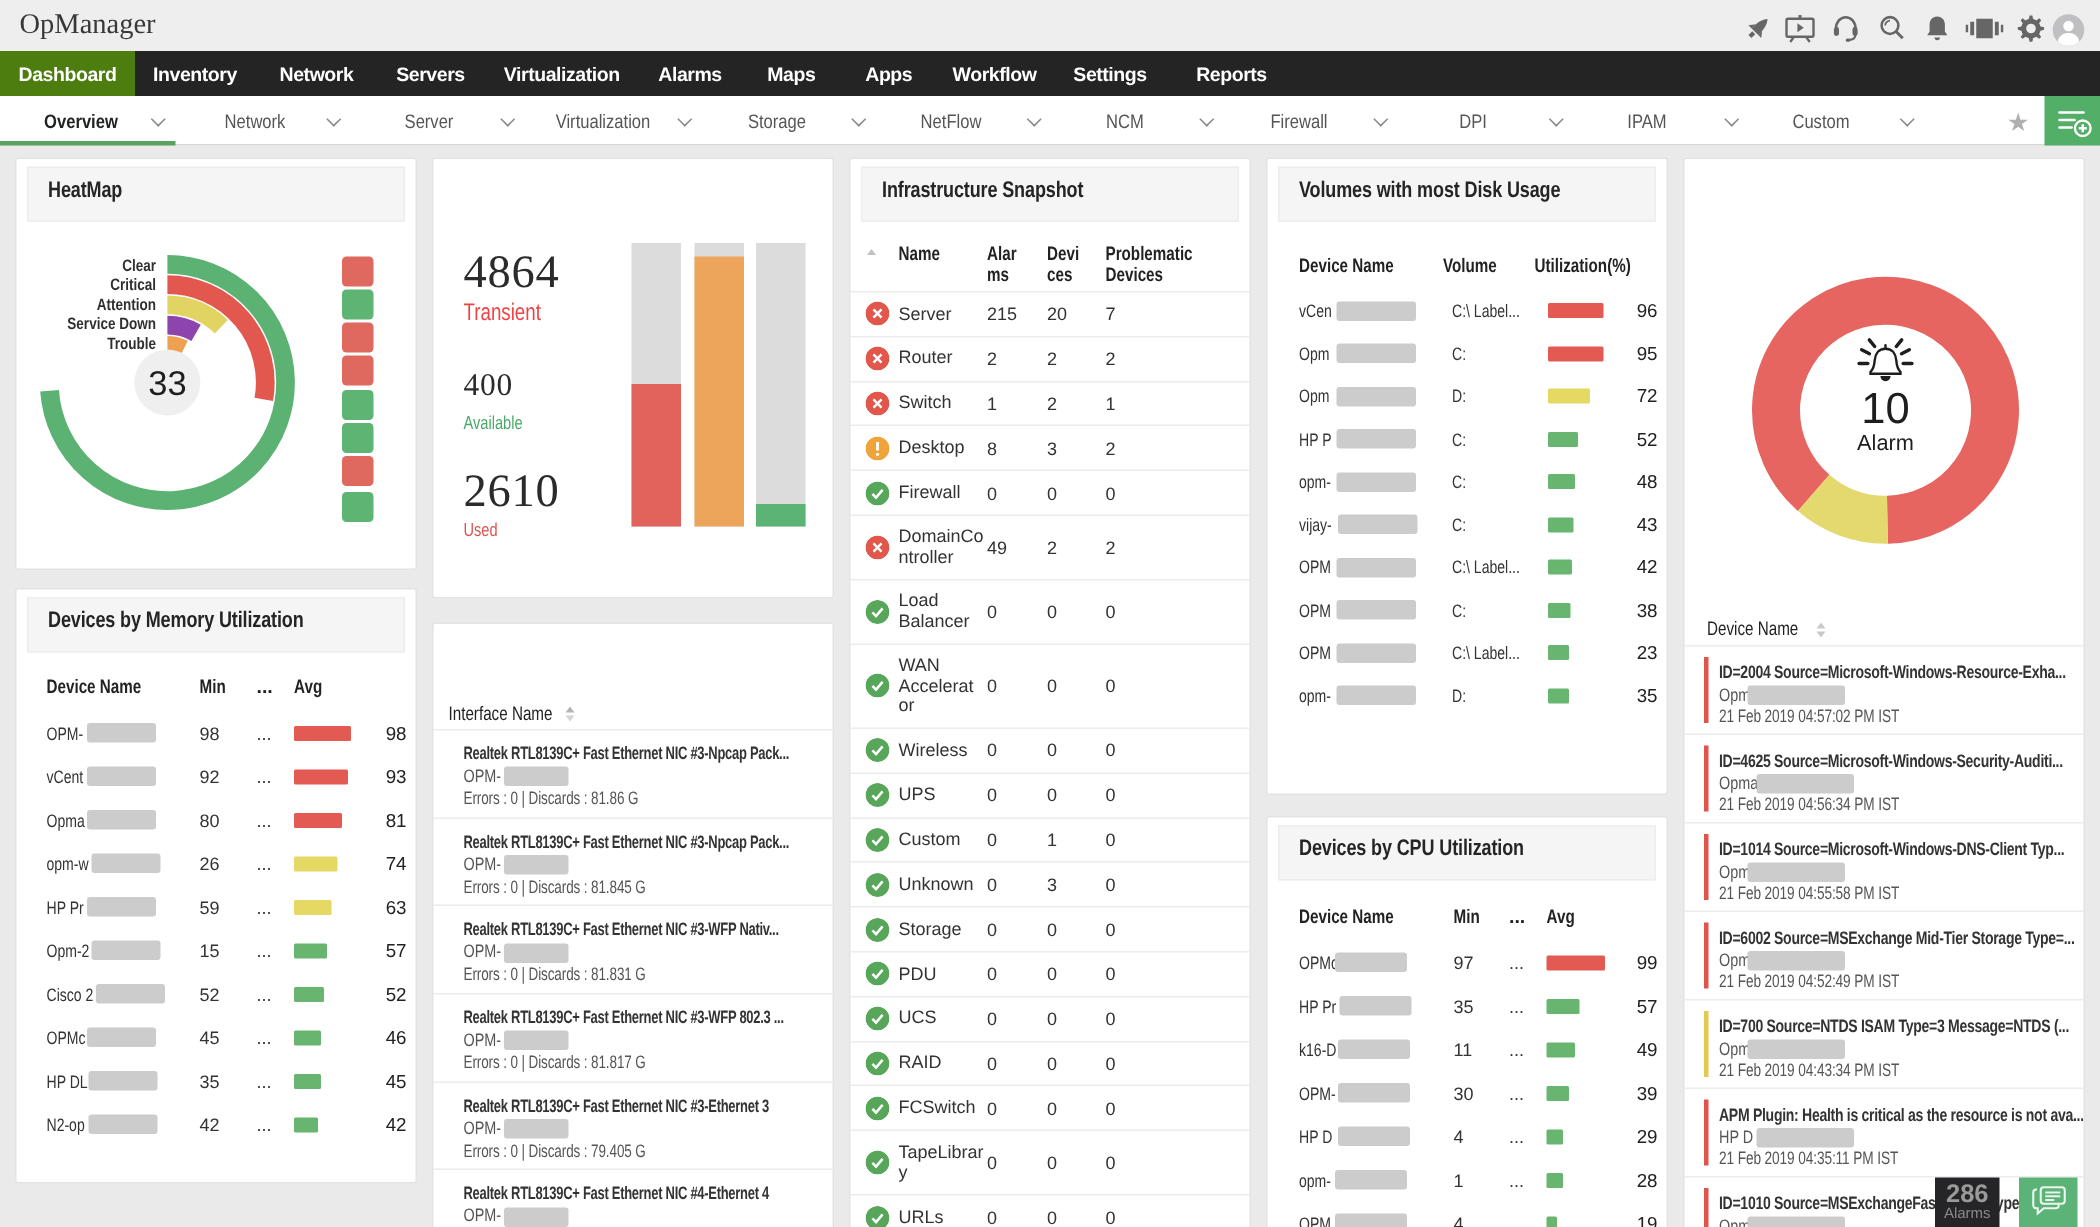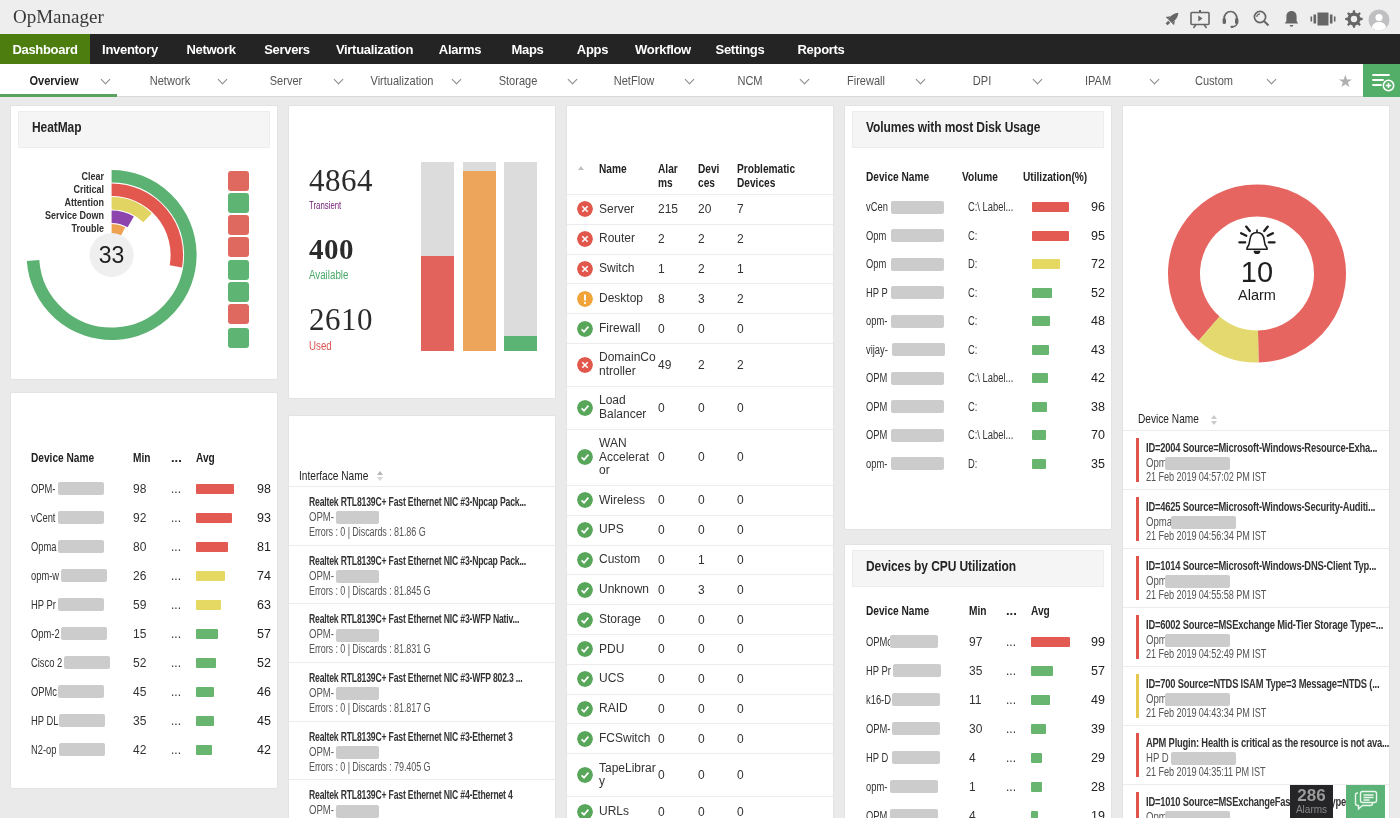--- a/index.html
+++ b/index.html
@@ -213,20 +213,23 @@
       <rect x="217" y="109" width="21" height="20" rx="3" fill="#e0695f"></rect>
       <rect x="217" y="131" width="21" height="20" rx="3" fill="#e0695f"></rect>
       <rect x="217" y="154" width="21" height="20" rx="3" fill="#5db473"></rect>
       <rect x="217" y="176" width="21" height="20" rx="3" fill="#5db473"></rect>
       <rect x="217" y="198" width="21" height="20" rx="3" fill="#e0695f"></rect>
       <rect x="217" y="222" width="21" height="20" rx="3" fill="#5db473"></rect>
     </g>
   </svg>
 </div>
 <div class="card" style="left:10px; top:392px; width:268px; height:397px;" id="card-mem">
+  <div class="chead">
+      <span class="t">Devices by Memory Utilization</span>
+    </div>
   <div class="tbl" style="left:20px; top:53px; width:240px;">
     <div class="thead">
         <span style="width:102px"><span class="sx">Device Name</span></span>
         <span style="width:38px"><span class="sx">Min</span></span>
         <span style="width:25px">...</span>
         <span><span class="sx">Avg</span></span>
       </div>
     <div class="trow">
         <span class="nmc" style="width:102px"><span class="sx">OPM-</span><i class="redact" style="left:27px;width:46px"></i></span>
         <span style="width:38px">98</span>
@@ -315,22 +318,22 @@
         <span class="bc">
           <i class="bar bgrn" style="width:16px"></i>
           <b class="bval">42</b>
         </span>
       </div>
   </div>
 </div>
 <div class="card" style="left:288px; top:105px; width:268px; height:294px;" id="card-ip">
   <div style="position:absolute; left:20px; top:61px;">
     <div style="font-family:'Liberation Serif',serif; font-size:31px; color:#2b2b2b; line-height:28px; letter-spacing:0.5px;">4864</div>
-    <div style="font-size:10px; color:#701a75; margin-top:5px;"><span class="sx">Transient</span></div>
-    <div style="font-family:'Liberation Serif',serif; font-size:29px; color:#2b2b2b; line-height:28px; letter-spacing:0.5px; margin-top:24px;font-weight:bold;">400</div>
+    <div style="font-size:16px; color:#ef4444; margin-top:5px;"><span class="sx">Transient</span></div>
+    <div style="font-family:'Liberation Serif',serif; font-size:21px; color:#2b2b2b; line-height:28px; letter-spacing:0.5px; margin-top:24px;">400</div>
     <div style="font-size:12.5px; color:#4aa968; margin-top:5px;"><span class="sx">Available</span></div>
     <div style="font-family:'Liberation Serif',serif; font-size:31px; color:#2b2b2b; line-height:28px; letter-spacing:0.5px; margin-top:24px;">2610</div>
     <div style="font-size:12.5px; color:#dd5450; margin-top:5px;"><span class="sx">Used</span></div>
   </div>
   <div style="position:absolute; left:132px; top:56px; width:33px; height:189px; background:#dcdcdc;">
       <div style="position:absolute; left:0; bottom:0; width:33px; height:95px; background:#e2625c;"></div>
     </div>
   <div style="position:absolute; left:174px; top:56px; width:33px; height:189px; background:#dcdcdc;">
       <div style="position:absolute; left:0; bottom:0; width:33px; height:180px; background:#eda55c;"></div>
     </div>
@@ -369,20 +372,23 @@
       <div class="t2 nmc"><span class="sx" style="transform:scaleX(0.8)">OPM-</span><i class="redact" style="left:26.5px; width:43.5px;"></i></div>
       <div class="t3"><span class="sx" style="transform:scaleX(0.75)">Errors : 0 | Discards : 79.405 G</span></div>
     </div>
     <div class="ent" style="height:58.7px; padding:9px 0 0 20px;">
       <div class="t1"><span class="sx72">Realtek RTL8139C+ Fast Ethernet NIC #4-Ethernet 4</span></div>
       <div class="t2 nmc"><span class="sx" style="transform:scaleX(0.8)">OPM-</span><i class="redact" style="left:26.5px; width:43.5px;"></i></div>
     </div>
   </div>
 </div>
 <div class="card" style="left:566px; top:105px; width:268px; height:730px;" id="card-infra">
+  <div class="chead">
+      <span class="t">Infrastructure Snapshot</span>
+    </div>
   <div style="position:absolute; left:0; top:50px; right:0; font-size:12px;">
     <div style="display:flex; padding:6px 0 0 10px; height:38px; font-size:13px; font-weight:700; color:#222; line-height:13.5px;">
       <span style="width:22px"><svg width="8" height="8" viewBox="0 0 8 8" style="margin-top:3px">
             <path d="M4 1 L7 5 L1 5 Z" fill="#c0c0c0"></path>
           </svg></span>
       <span style="width:59px"><span class="sx">Name</span></span>
       <span style="width:40px"><span class="sx">Alar</span><br><span class="sx">ms</span></span>
       <span style="width:39px"><span class="sx">Devi</span><br><span class="sx">ces</span></span>
       <span style="flex:1"><span class="sx">Problematic</span><br><span class="sx">Devices</span></span>
     </div>
@@ -651,21 +657,21 @@
         <span class="bc">
           <i class="bar bgrn" style="width:15px"></i>
           <b class="bval">38</b>
         </span>
       </div>
     <div class="trow" style="height:28.5px">
         <span class="nmc" style="width:102px"><span class="sx">OPM</span><i class="redact" style="left:25px;width:53px"></i></span>
         <span style="width:64px"><span class="sx">C:\ Label...</span></span>
         <span class="bc">
           <i class="bar bgrn" style="width:14px"></i>
-          <b class="bval">70</b>
+          <b class="bval">23</b>
         </span>
       </div>
     <div class="trow" style="height:28.5px">
         <span class="nmc" style="width:102px"><span class="sx">opm-</span><i class="redact" style="left:25px;width:53px"></i></span>
         <span style="width:64px"><span class="sx">D:</span></span>
         <span class="bc">
           <i class="bar bgrn" style="width:14px"></i>
           <b class="bval">35</b>
         </span>
       </div>

